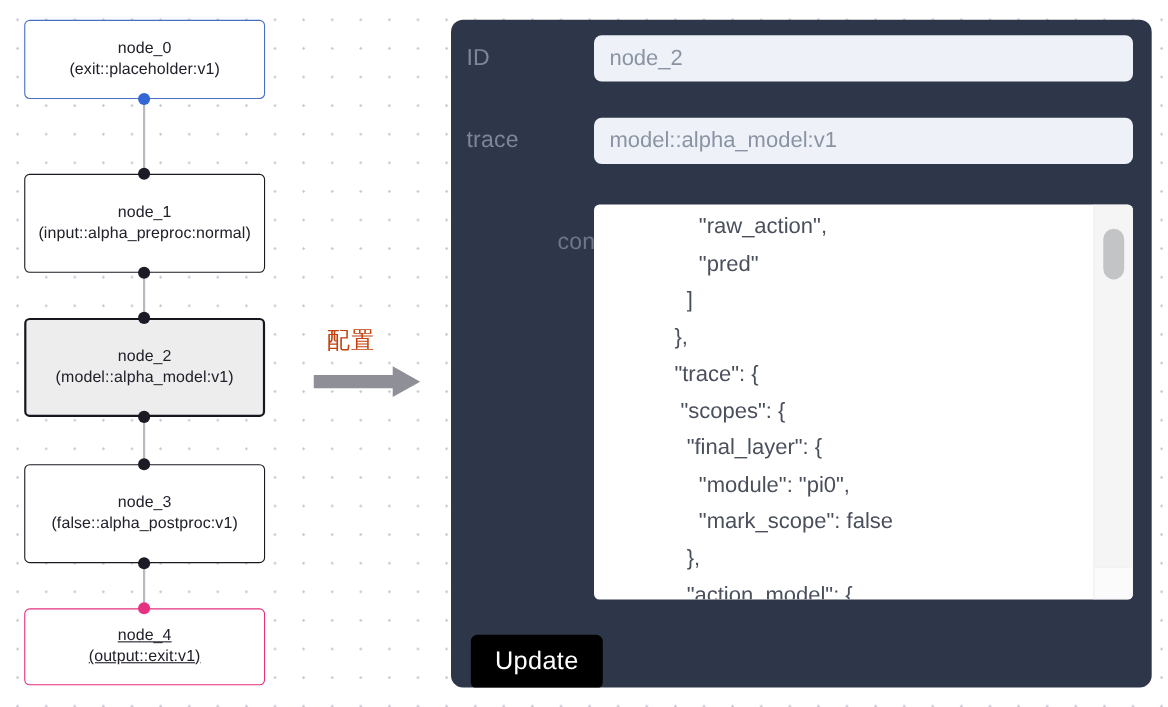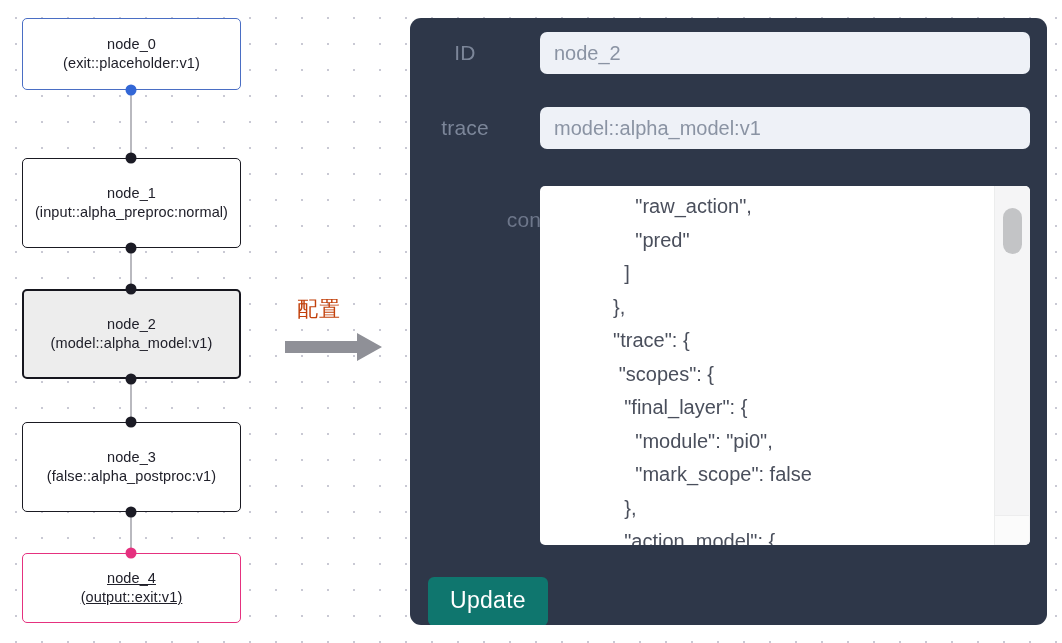--- a/index.html
+++ b/index.html
@@ -120,22 +120,22 @@
     position: absolute;
     left: 0;
     width: 100%;
     height: 40px;
     display: flex;
     align-items: center;
   }
   .field-label {
     position: absolute;
     width: 110px;
-    left: 0;
-    text-align: center;
+    left: 14px;
+    text-align: left;
     color: #7c8699;
     font-size: 21px;
     letter-spacing: .2px;
   }
   .field-input {
     position: absolute;
     left: 130px;
     width: 490px;
     box-sizing: border-box;
     background: #eef1f7;
@@ -217,21 +217,21 @@
     width: 34px;
     height: 28px;
     background: #fbfbfb;
     border-top: 1px solid #ededee;
   }
   #update-button {
     position: absolute;
     left: 18px;
     top: 559px;
     padding: 10px 22px 12px 22px;
-    background: #0f766e;
+    background: #000000;
     border: none;
     border-radius: 6px;
     color: #ffffff;
     font-size: 23px;
     font-family: "Liberation Sans", sans-serif;
     letter-spacing: .3px;
     cursor: pointer;
   }
 </style>
 </head>

